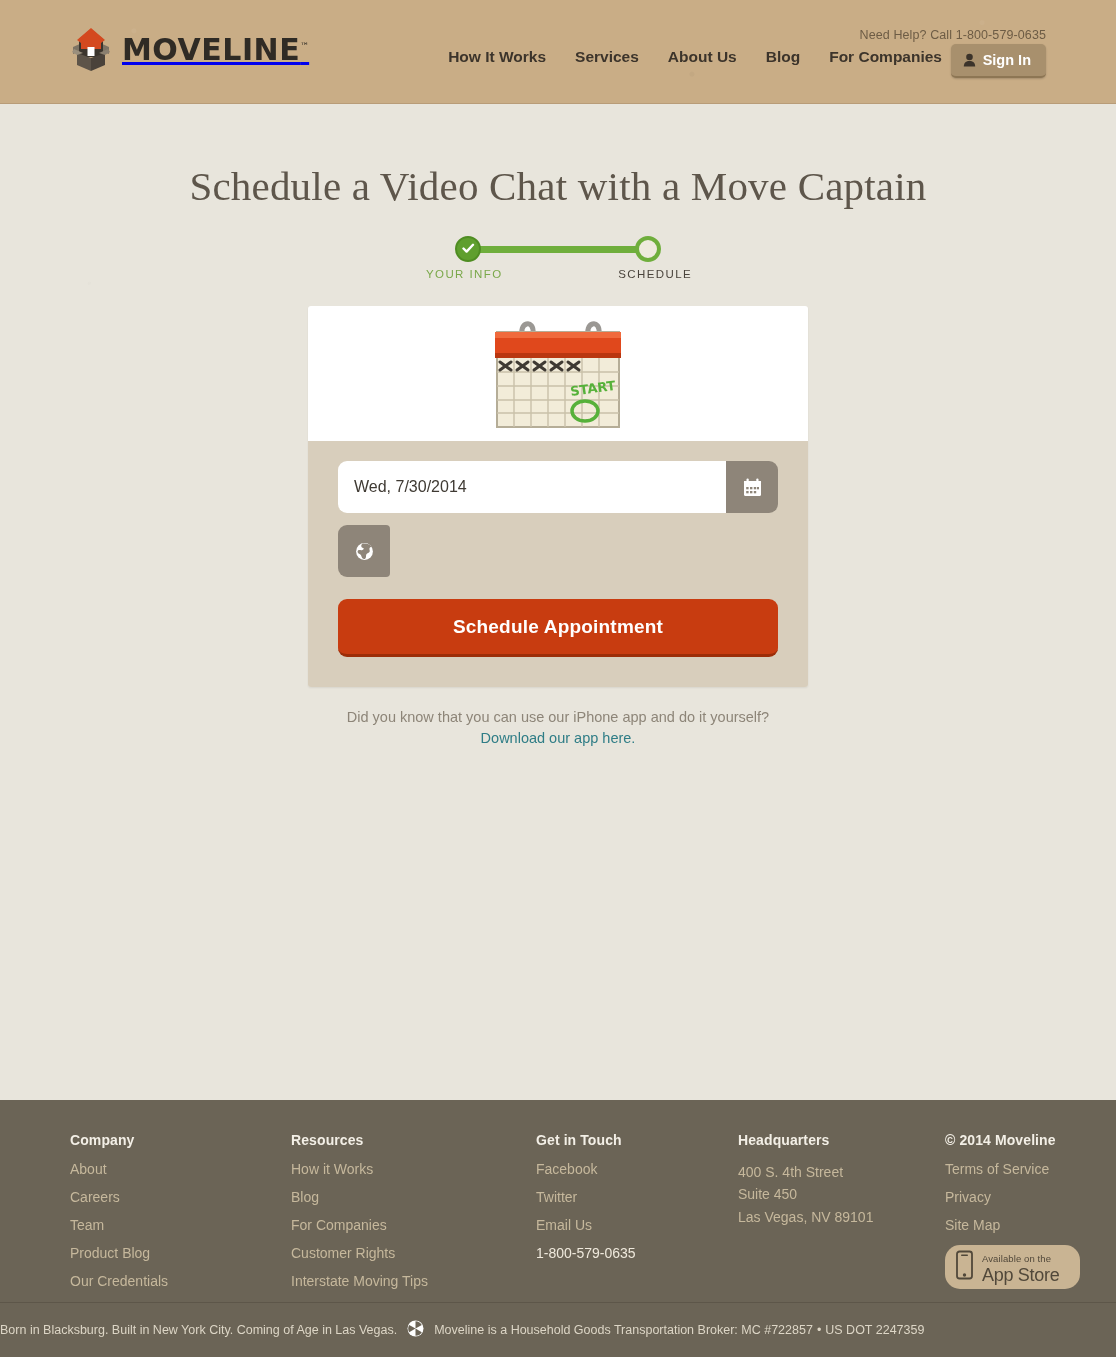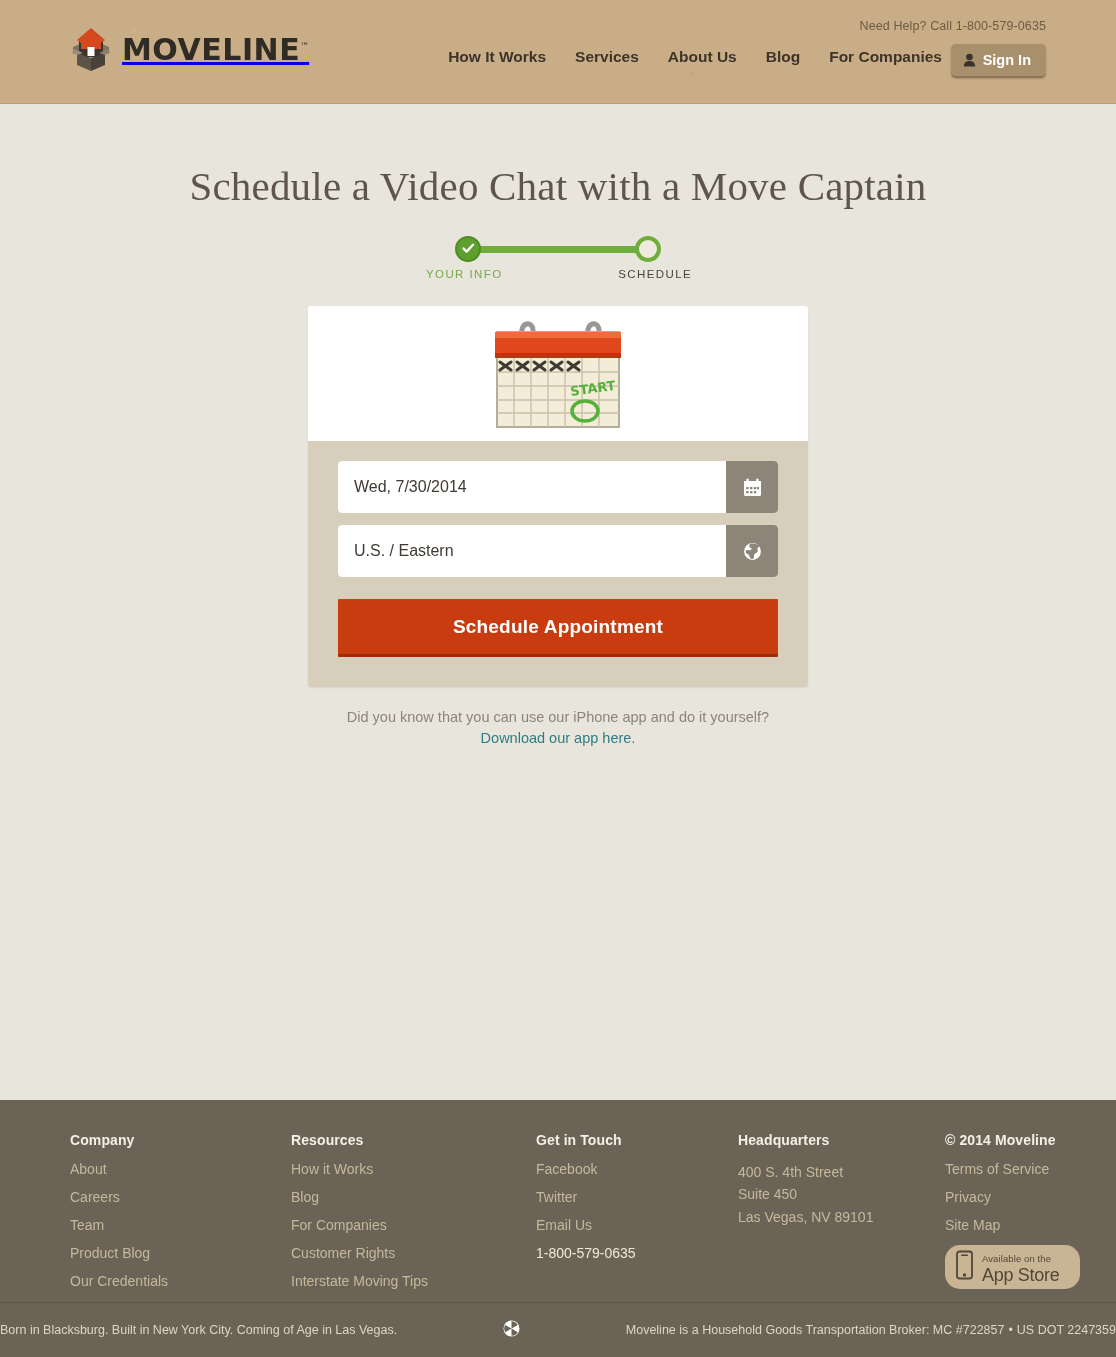--- a/index.html
+++ b/index.html
@@ -50,21 +50,21 @@
   .logo-tm {
     font-size: 9px;
     vertical-align: super;
     font-weight: normal;
     letter-spacing: 0;
   }
 
   .help-line {
     position: absolute;
     right: 70px;
-    top: 19px;
+    top: 28px;
     font-size: 12.5px;
     color: #6d5c45;
     letter-spacing: 0.1px;
   }
 
   .main-nav {
     position: absolute;
     right: 174px;
     top: 48px;
     display: flex;
@@ -188,21 +188,21 @@
 
   .card-body {
     background: #d8cebc;
     padding: 20px 30px 30px;
   }
 
   .field-row {
     position: relative;
     display: flex;
     margin-bottom: 12px;
-    border-radius: 4px;
+    border-radius: 9px;
     overflow: hidden;
   }
   .field-input {
     flex: 1;
     height: 52px;
     border: none;
     outline: none;
     background: #fff;
     font-family: "Liberation Sans", sans-serif;
     font-size: 16px;
@@ -225,21 +225,21 @@
   .field-btn svg { display: block; }
 
   .submit-btn {
     display: block;
     width: 100%;
     height: 58px;
     margin-top: 22px;
     background: #c83c10;
     border: none;
     border-bottom: 3px solid #9c2d08;
-    border-radius: 1px;
+    border-radius: 9px;
     color: #fff;
     font-family: "Liberation Sans", sans-serif;
     font-size: 19px;
     font-weight: bold;
     letter-spacing: 0.2px;
     cursor: pointer;
   }
 
   .note {
     width: 520px;
@@ -313,21 +313,21 @@
   .as-top { font-size: 9.5px; letter-spacing: 0.1px; }
   .as-bot { font-size: 18px; font-weight: normal; font-family: "Liberation Sans", sans-serif; letter-spacing: -0.3px; }
 
   .footer-bottom {
     position: absolute;
     left: 0; right: 0; bottom: 0;
     height: 55px;
     border-top: 1px solid #5d5649;
     display: flex;
     align-items: center;
-    justify-content: space-between;
+    justify-content: flex-start;
     gap: 10px;
     font-size: 12.5px;
     color: #ddd6c6;
   }
   .fb-seg { white-space: nowrap; }
   .dot-sep { display: inline-block; padding: 0 4px; }
 </style>
 </head>
 <body>
 
@@ -463,21 +463,20 @@
                 <rect x="3.2" y="13" width="2.4" height="2.3"></rect>
                 <rect x="7" y="13" width="2.4" height="2.3"></rect>
                 <rect x="10.8" y="13" width="2.4" height="2.3"></rect>
               </g>
             </svg>
           </span>
         </button>
       </div>
 
       <div class="field-row">
-        <input class="field-input" type="text" readonly="" value="U.S. / Eastern" style="">
         <button class="field-btn">
           <span>
             <svg width="19" height="19" viewBox="0 0 19 19">
               <circle cx="9.5" cy="9.5" r="8.4" fill="#ffffff"></circle>
               <path d="M7.2 1.7 C5.5 3.4 6.4 5.6 8.1 6.0 C9.6 6.4 8.3 7.8 7.0 8.2 C5.4 8.7 4.4 7.4 3.0 8.6 C1.9 9.6 3.0 11.6 4.6 12.1 C6.6 12.7 6.1 14.6 7.2 16.0 C8.0 17.0 9.5 17.4 10.4 16.4 C11.6 15.0 10.6 13.4 11.4 12.2 C12.2 11.0 14.0 11.2 14.6 9.8 C15.2 8.5 13.9 7.2 14.6 6.0 C15.1 5.1 16.2 5.0 16.4 4.2 C14.6 2.2 11.0 0.9 7.2 1.7 Z" fill="#8e8579"></path>
             </svg>
           </span>
         </button>
       </div>
 

